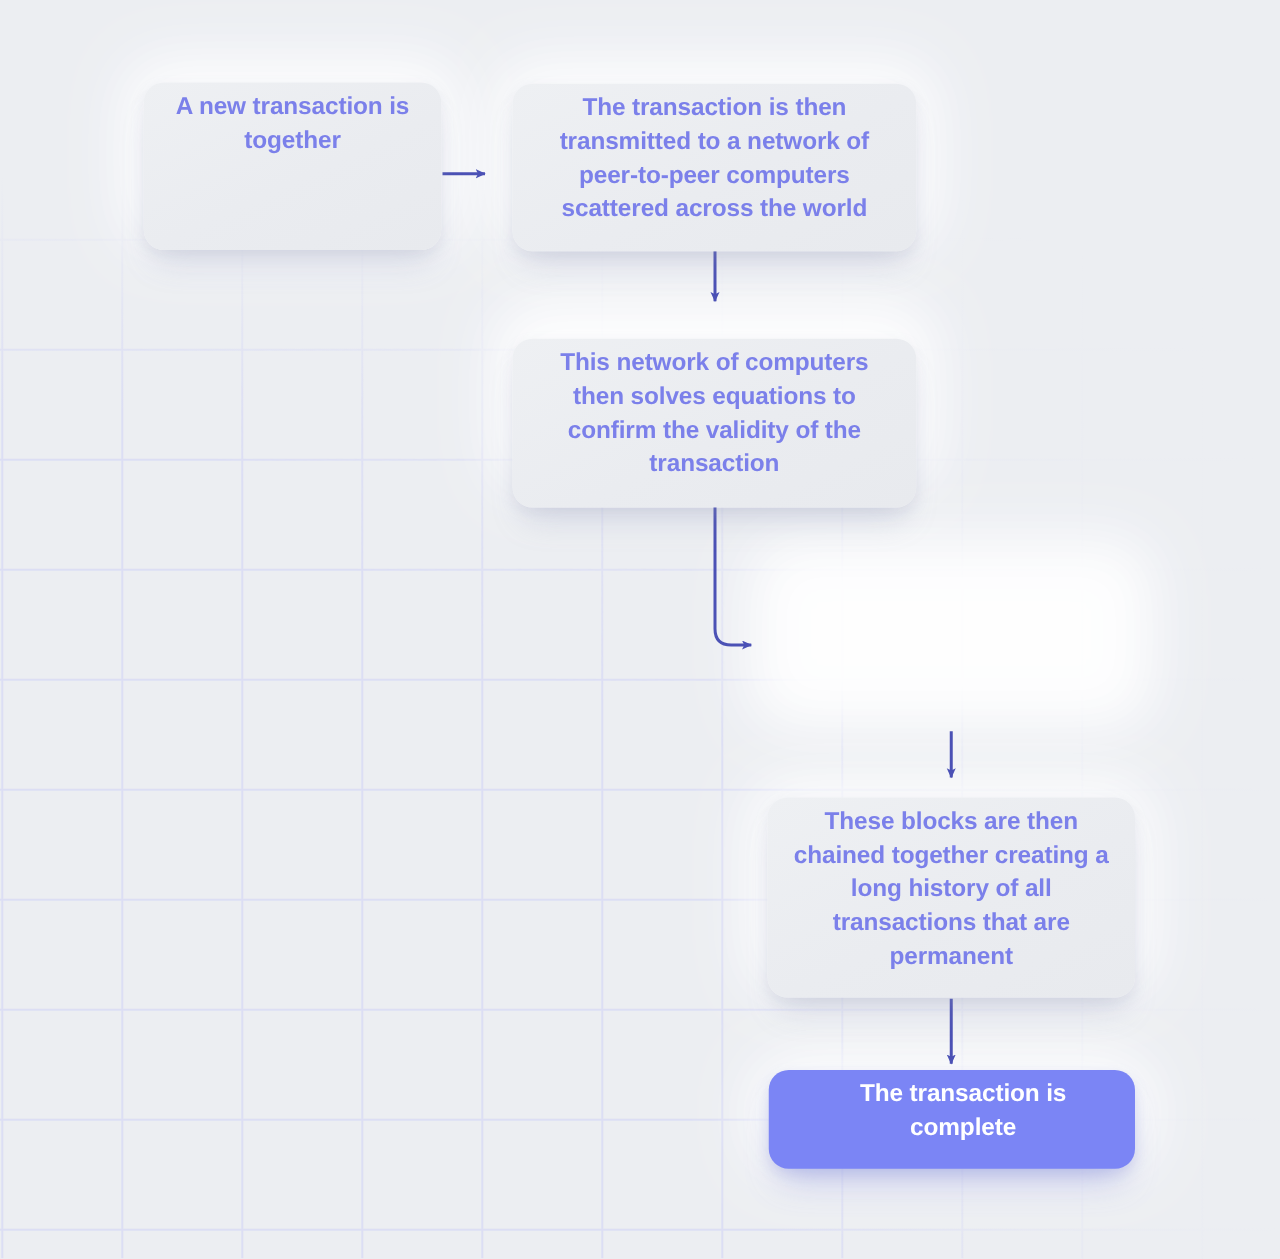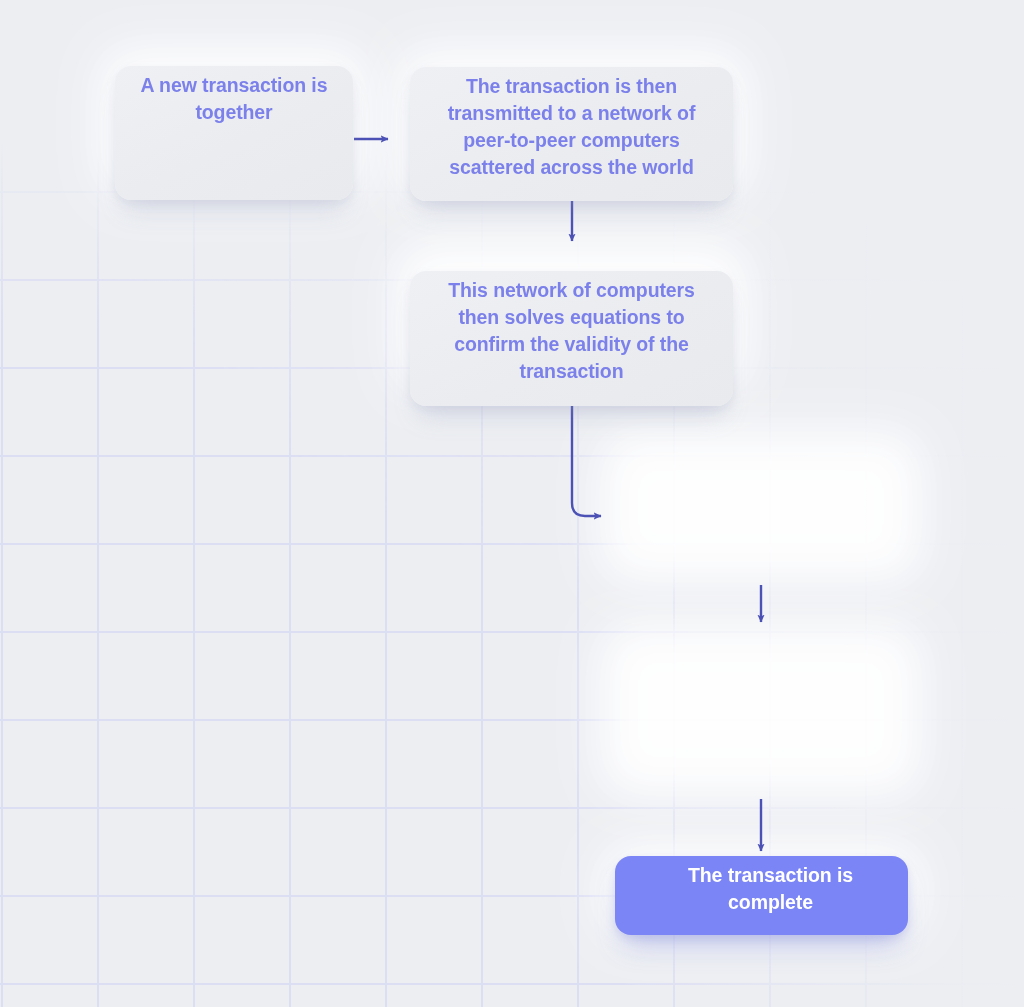--- a/index.html
+++ b/index.html
@@ -150,18 +150,21 @@
 
   <div class="card" style="left:410px; top:67px; width:323px; height:134px;">
     <span>The transaction is then transmitted to a network of peer-to-peer computers scattered across the world</span>
   </div>
 
   <div class="card" style="left:410px; top:271px; width:323px; height:135px;">
     <span>This network of computers then solves equations to confirm the validity of the transaction</span>
   </div>
 
 
+  <div class="card" style="left:614px; top:638px; width:294px; height:160px;">
+    <span>These blocks are then chained together creating a long history of all transactions that are permanent</span>
+  </div>
 
   <div class="card final" style="left:615px; top:856px; width:293px; height:79px;padding-left:36px;">
     <span>The transaction is complete</span>
   </div>
 
 </div>
 
 </body></html>

